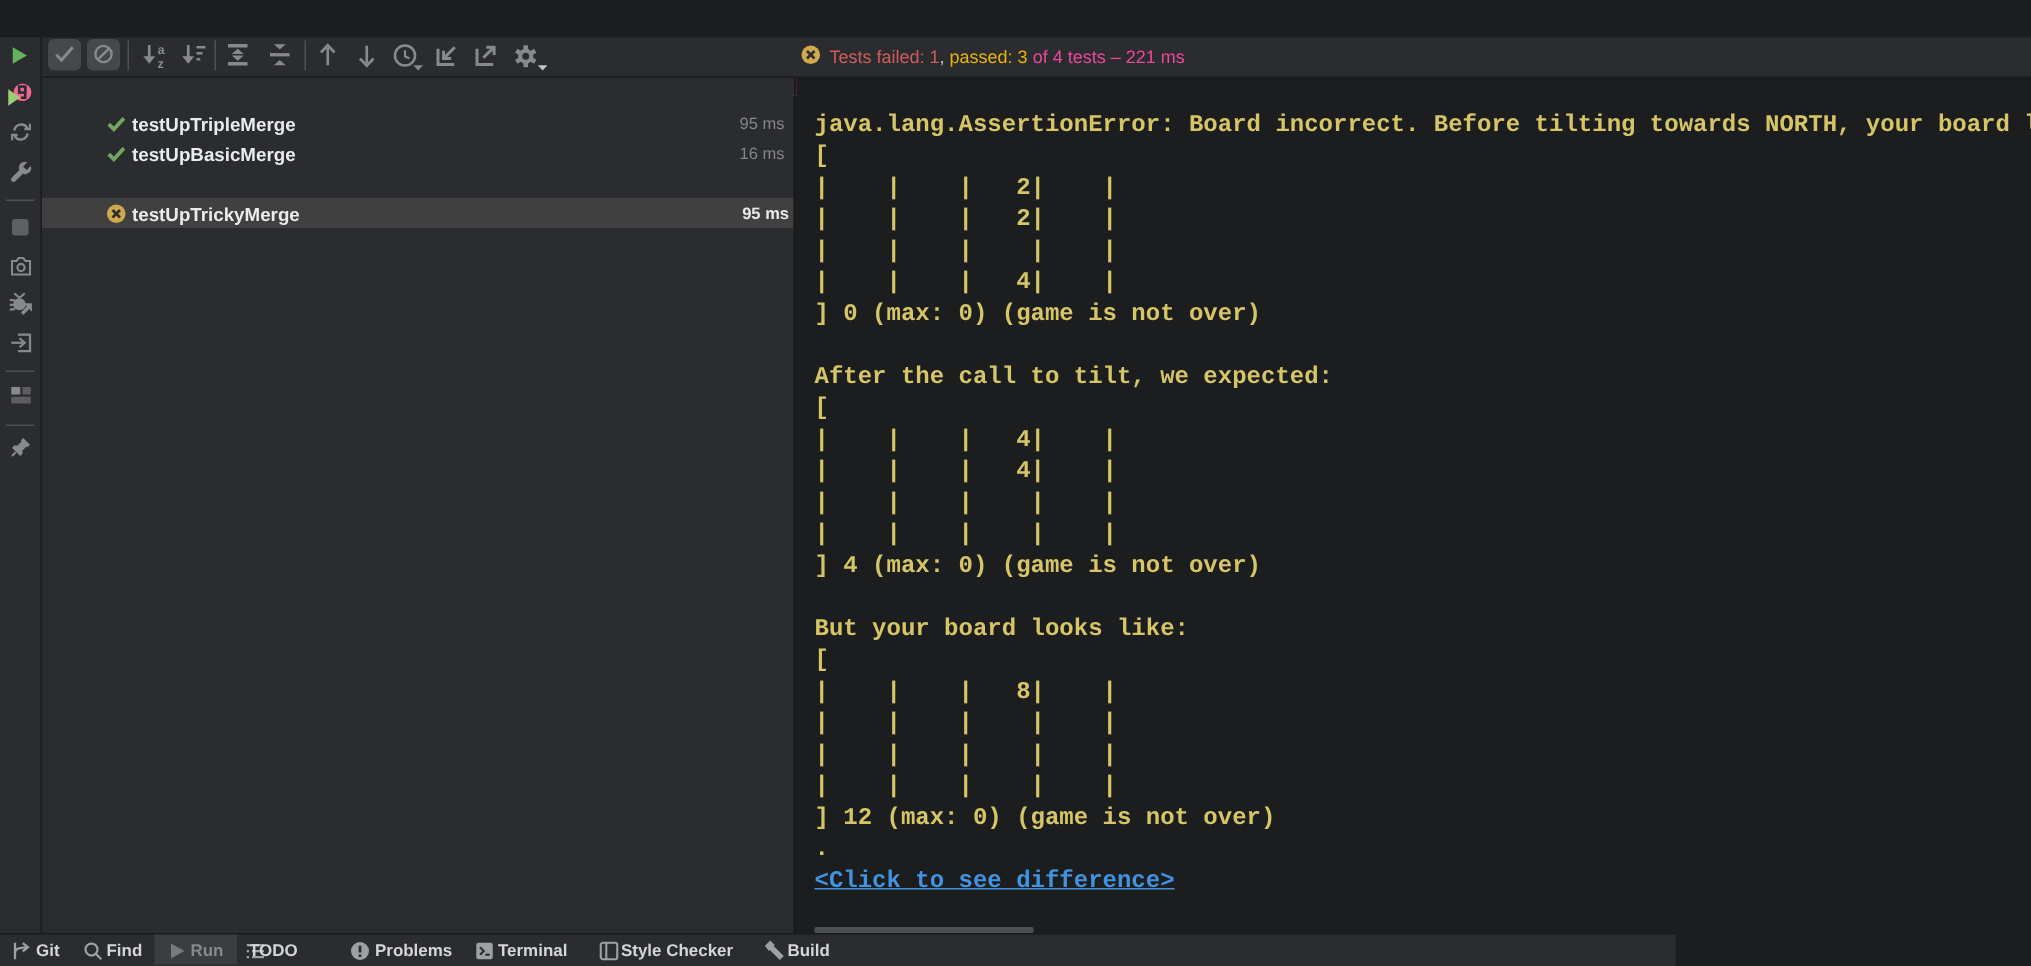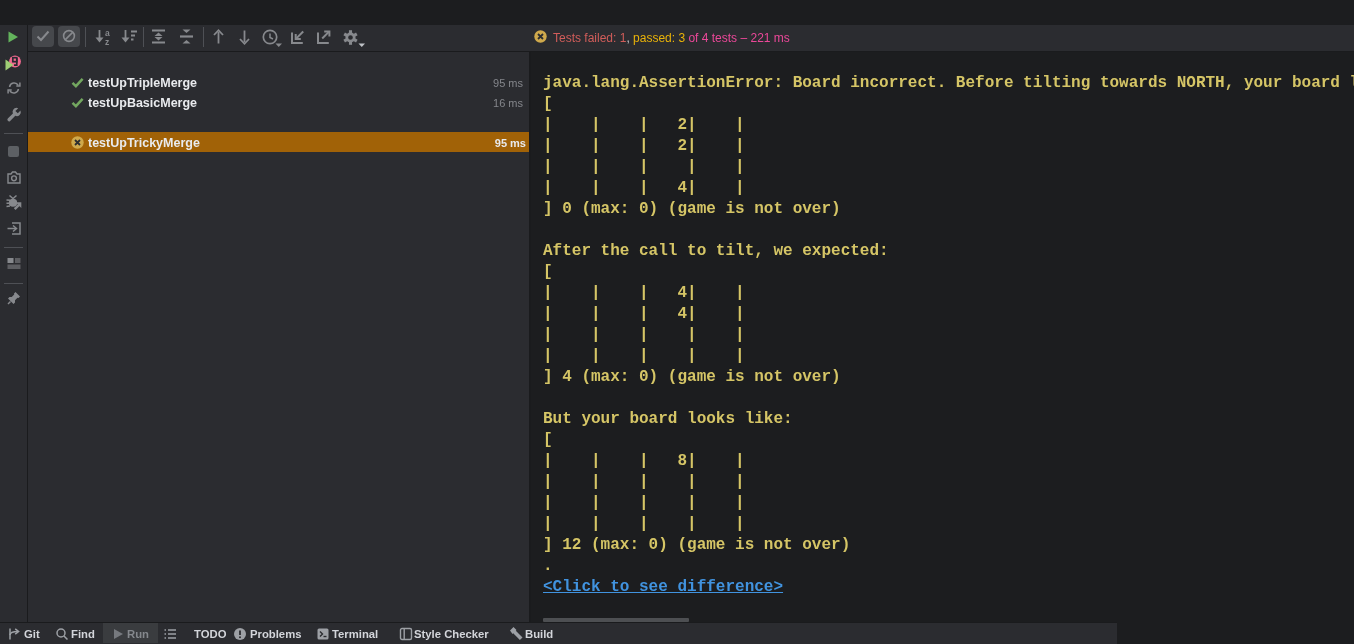--- a/index.html
+++ b/index.html
@@ -17,21 +17,21 @@
   .tsep { position:absolute; top:2px; width:1px; height:20px; background:#4e5055; }
   
   #strip { left:0; top:52px; width:28px; height:570px; background:#2b2c30; border-right:1px solid #1a1b1d; }
   #stripTop { left:0; top:25px; width:28px; height:27px; background:#2b2c30; border-right:1px solid #1a1b1d; }
   #tree { left:28px; top:52px; width:501px; height:570px; background:#2b2c30; }
   #divider { left:529px; top:52px; width:2px; height:570px; background:#1a1b1d; }
   #console { left:531px; top:52px; width:823px; height:570px; background:#1c1d1f; }
   .row { position:absolute; left:0; width:501px; height:20px; }
   .row .lbl { position:absolute; top:3.5px; font-size:12.5px; color:#e9ebee; font-weight:700; }
   .row .time { position:absolute; right:6px; top:5px; font-size:11px; color:#84868b; }
-  #selrow { background:#a16207; }
+  #selrow { background:#404040; }
   #selrow .time { color:#e8eaed; font-weight:700; right:3px; }
   pre#out { position:absolute; left:12px; top:20.5px; font-family:"Liberation Mono", monospace; font-size:16px; line-height:21px; font-weight:700; color:#d5c566; }
   #lnk { color:#4193df; text-decoration:underline; }
   #hscroll { left:12px; top:566px; width:146px; height:3.5px; background:#4d4f52; border-radius:1px; }
   
   #statusbar { left:0; top:622px; width:1117px; height:22px; background:#2b2c30; border-top:1px solid #1a1b1d; }
   .sitem { position:absolute; top:5px; font-size:11.3px; font-weight:700; color:#d3d5da; }
   #runhl { left:103px; top:0px; width:55px; height:20px; background:#3a3c3f; }
   svg { position:absolute; overflow:visible; }
 </style>
@@ -277,21 +277,21 @@
   </svg>
   <span class="sitem" style="left:127px; color:#85888d;">Run</span>
 
   <svg style="left:164px; top:5px;" width="12" height="12" viewBox="0 0 12 12">
     <g stroke="#9da0a5" stroke-width="1.5">
       <path d="M0.5 2 L2 2 M4 2 L12 2"></path>
       <path d="M0.5 6 L2 6 M4 6 L12 6"></path>
       <path d="M0.5 10 L2 10 M4 10 L12 10"></path>
     </g>
   </svg>
-  <span class="sitem" style="left:194px;">TODO</span>
+  <span class="sitem" style="left:166px;">TODO</span>
 
   <svg style="left:234px; top:5px;" width="12" height="12" viewBox="0 0 12 12">
     <circle cx="6" cy="6" r="6" fill="#9da0a5"></circle>
     <path d="M6 2.5 L6 7" stroke="#2b2c30" stroke-width="1.8"></path>
     <circle cx="6" cy="9.2" r="1" fill="#2b2c30"></circle>
   </svg>
   <span class="sitem" style="left:250px;">Problems</span>
 
   <svg style="left:317px; top:5px;" width="12" height="12" viewBox="0 0 12 12">
     <rect x="0.5" y="0.5" width="11" height="11" rx="1.5" fill="#9da0a5"></rect>

